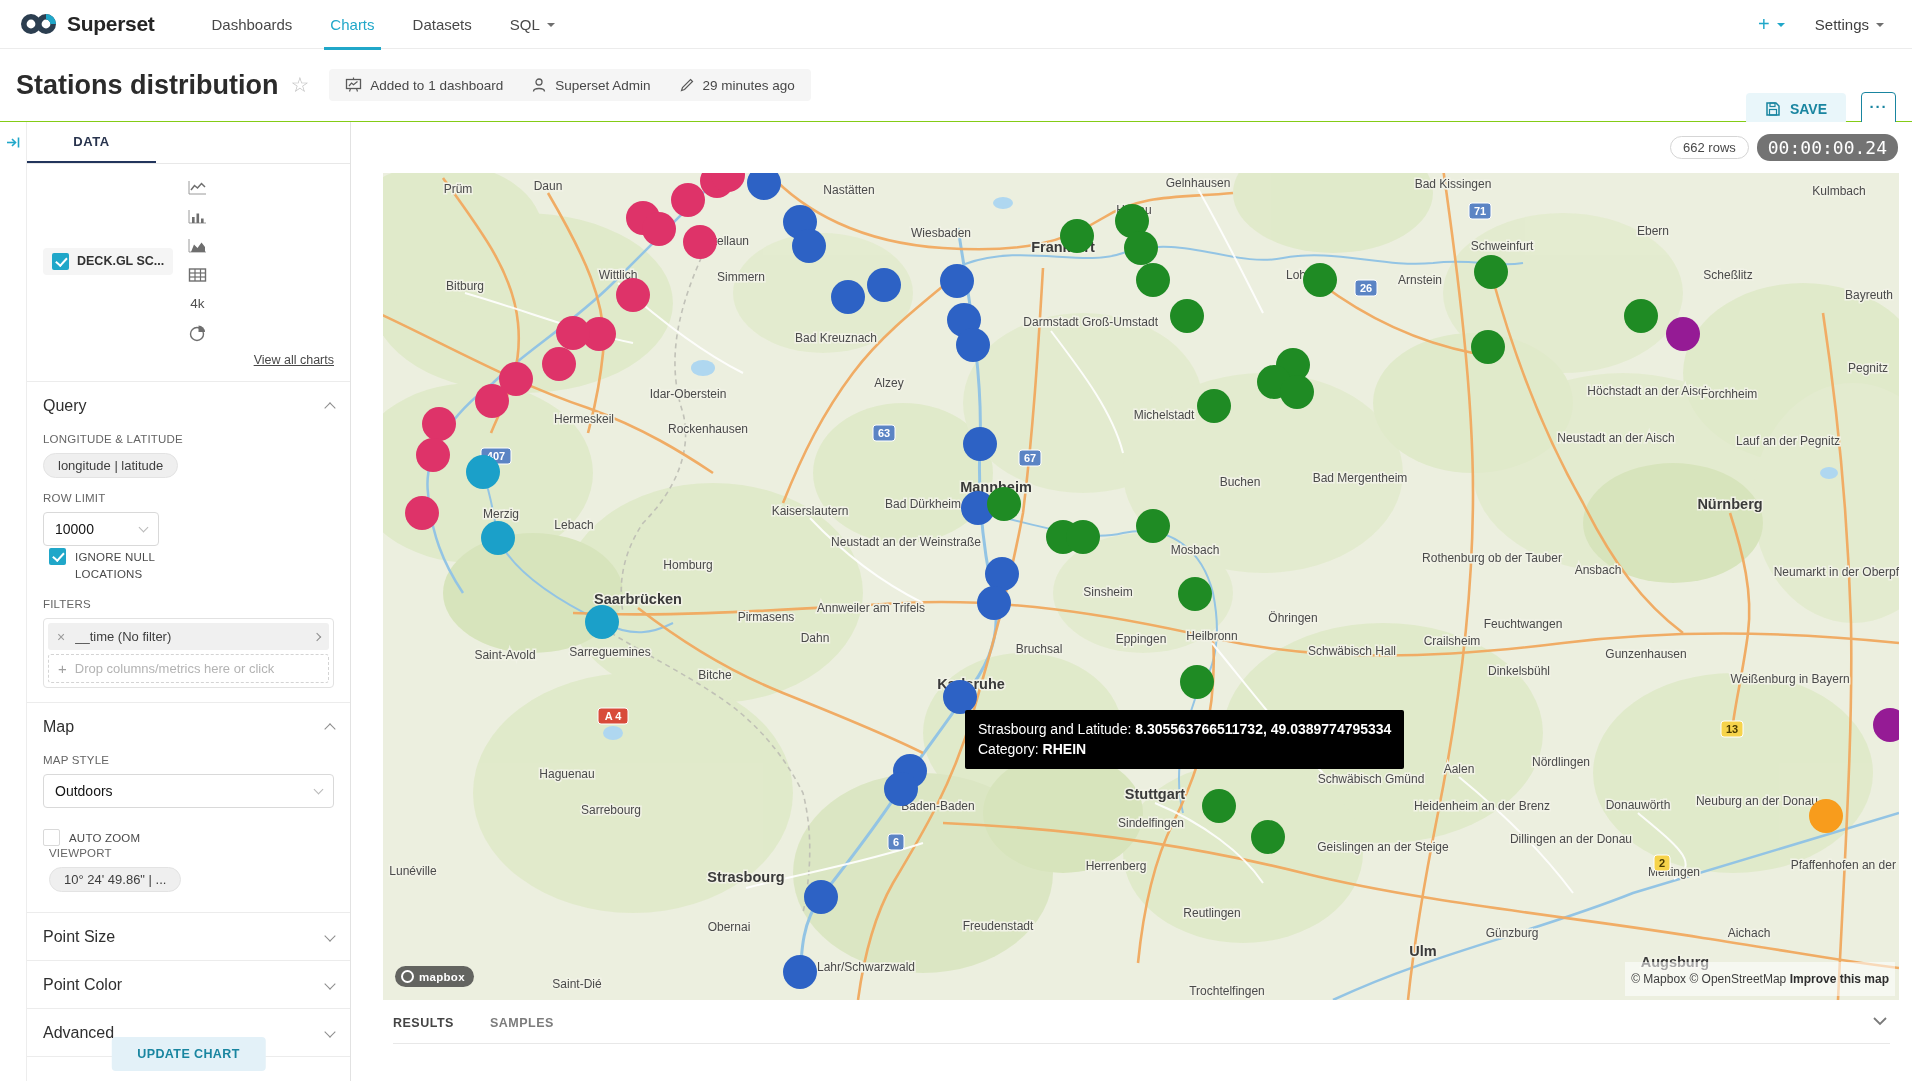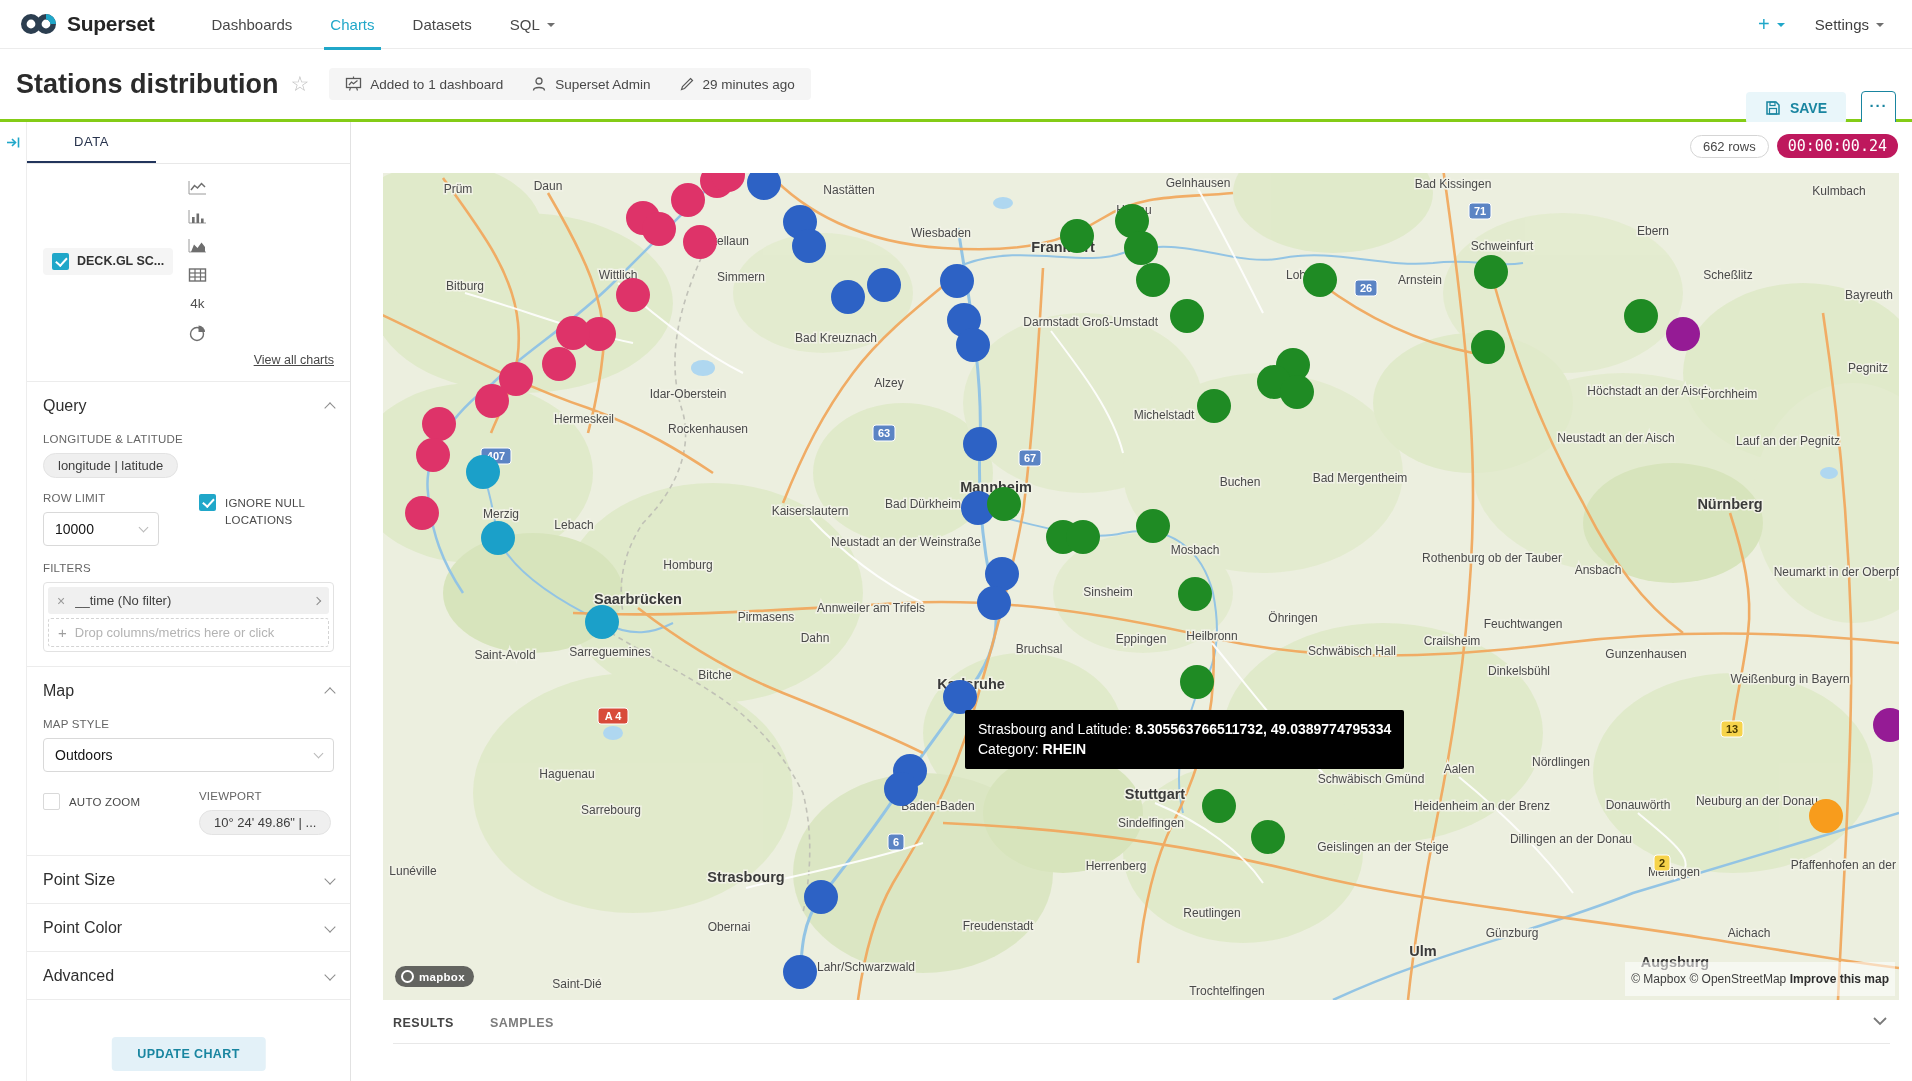--- a/index.html
+++ b/index.html
@@ -13,56 +13,56 @@
   .nav-item { font-size:15px; color:#484848; margin:0 19px; height:49px; display:flex; align-items:center; position:relative; cursor:pointer; }
   .nav-item.active { color:#20A7C9; }
   .nav-item.active::after { content:''; position:absolute; bottom:-1px; left:-6px; right:-6px; height:3px; background:#20A7C9; }
   .caret { width:0; height:0; border:4px solid transparent; border-top-color:#6F6F6F; margin-left:7px; margin-top:5px; }
   .caret.teal { border-top-color:#20A7C9; }
   .nav-right { margin-left:auto; display:flex; gap:30px; align-items:center; }
   .plus-menu { color:#20A7C9; font-size:20px; display:flex; align-items:center; cursor:pointer; }
   .settings-menu { font-size:15px; color:#3F3F3F; display:flex; align-items:center; cursor:pointer; }
 
   
-  .pagehead { height:73px; display:flex; align-items:center; padding:0 16px; border-bottom:3px solid #84cc16;justify-content:space-between; }
+  .pagehead { height:73px; display:flex; align-items:center; padding:0 16px; border-bottom:1px solid #84cc16;justify-content:space-between; }
   .page-title { font-size:27px; font-weight:700; color:#2B2B2B; margin-right:12px; }
   .fav-star { font-size:21px; color:#BDBDBD; margin-right:20px; cursor:pointer; }
   .meta { background:#F5F5F5; border-radius:4px; padding:8px 16px; display:flex; gap:28px; align-items:center; }
   .meta-item { display:flex; gap:8px; align-items:center; font-size:13.5px; color:#484848; }
   .head-right { margin-left:auto; display:flex; gap:15px; align-items:center;margin-top:48px; }
   .save-btn { display:flex; gap:9px; align-items:center; background:#E9F6FA; color:#1985A0; font-weight:700; font-size:14px; padding:8px 19px; border-radius:4px; cursor:pointer; border:none; }
   .more-btn { width:35px; height:35px; border:1px solid #1985A0; background:#fff; border-radius:4px; display:flex; align-items:center; justify-content:center; color:#1985A0; font-weight:bold; font-size:15px; letter-spacing:1px; cursor:pointer; padding-bottom:6px; }
 
   
   .content { display:flex; height:959px; }
   .rail { width:27px; border-right:1px solid #EDEDED; padding-top:13px; display:flex; justify-content:center; align-items:flex-start; }
   .panel { width:324px; border-right:1px solid #E2E2E2; position:relative; font-size:13px; background:#fff; }
   .panel-tabs { height:42px; border-bottom:1px solid #E8E8E8; display:flex; }
-  .panel-tab { width:129px; display:flex; align-items:center; justify-content:center; font-size:13px; font-weight:400; letter-spacing:.6px; color:#28334D; border-bottom:2px solid #22355C; cursor:pointer; }
+  .panel-tab { width:129px; display:flex; align-items:center; justify-content:center; font-size:13px; font-weight:700; letter-spacing:.6px; color:#28334D; border-bottom:2px solid #22355C; cursor:pointer; }
 
   .viz-row { display:flex; align-items:center; gap:14px; padding:16px 16px 0 16px; }
   .viz-pill { display:flex; align-items:center; gap:8px; background:#F5F5F5; border-radius:4px; padding:5px 9px; cursor:pointer; }
   .viz-pill-label { font-weight:700; font-size:12.5px; color:#323232; white-space:nowrap; }
   .viz-icons { display:flex; gap:13px; align-items:center; color:#6E6E6E;flex-direction:column; }
   .viz-4k { font-size:13.5px; color:#4F4F4F; }
   .view-all { text-align:right; padding:10px 16px 0 0; }
   .view-all a { font-size:12.5px; color:#484848; text-decoration:underline; cursor:pointer; }
 
   .sec-divider { border-top:1px solid #ECECEC; margin-top:14px; }
   .sec-head { display:flex; justify-content:space-between; align-items:center; padding:15px 16px 12px 16px; cursor:pointer; }
   .sec-title { font-size:16px; color:#2F2F2F; }
   .chev { width:8px; height:8px; border-right:1.6px solid #8C8C8C; border-bottom:1.6px solid #8C8C8C; display:inline-block; }
   .chev.up { transform:rotate(-135deg); margin-top:4px; }
   .chev.down { transform:rotate(45deg); margin-bottom:3px; }
   .chev.right { transform:rotate(-45deg); width:6px; height:6px; }
 
   .ctl { padding:6px 16px 0 16px; }
   .ctl-label { font-size:11.5px; color:#656565; letter-spacing:.2px; margin-bottom:8px; }
   .pill { display:inline-block; background:#EFEFEF; border:1px solid #E3E3E3; border-radius:13px; padding:4px 14px; font-size:13px; color:#3E3E3E; }
-  .two-col { display:flex; padding:14px 16px 0 16px; }
+  .two-col { display:flex; padding:14px 16px 0 16px;flex-direction:column; }
   .col-l { width:150px; }
   .col-r { flex:1; padding-left:6px; }
   .select { border:1px solid #D9D9D9; border-radius:4px; height:34px; display:flex; align-items:center; justify-content:space-between; padding:0 11px; font-size:14px; color:#141414; background:#fff; cursor:pointer; }
   .select .chev { border-color:#B8B8B8; width:7px; height:7px; }
   .chk { width:17px; height:17px; border-radius:2px; flex:none; position:relative; cursor:pointer; }
   .chk.on { background:#20A7C9; }
   .chk.on::after { content:''; position:absolute; left:5.5px; top:2px; width:4.5px; height:9px; border:solid #fff; border-width:0 2px 2px 0; transform:rotate(42deg); }
   .chk.off { background:#fff; border:1px solid #D9D9D9; }
   .chk-row { display:flex; gap:9px; align-items:flex-start; }
   .chk-label { font-size:11.5px; color:#4A4A4A; letter-spacing:.2px; line-height:1.45; padding-top:1px; }
@@ -73,21 +73,21 @@
   .filter-item .grow { flex:1; }
   .drop-zone { margin-top:4px; border:1px dashed #D4D4D4; border-radius:3px; height:29px; display:flex; align-items:center; gap:8px; padding:0 9px; color:#B3B3B3; font-size:13px; cursor:pointer; }
   .drop-plus { color:#9E9E9E; font-size:15px; }
 
   .update-btn { position:absolute; bottom:10px; left:50%; transform:translateX(-50%); background:#E3F1F8; color:#1985A0; font-weight:700; font-size:12.5px; letter-spacing:.4px; padding:10px 26px; border-radius:4px; border:none; cursor:pointer; white-space:nowrap; }
 
   
   .main { flex:1; position:relative; background:#fff; }
   .badges { position:absolute; top:12px; right:14px; display:flex; gap:8px; align-items:center; }
   .rows-badge { border:1px solid #D5D5D5; border-radius:13px; background:#fff; padding:3px 12px; font-size:13px; color:#484848; }
-  .timer-badge { background:#be185d; border-radius:13px; padding:3px 11px; font-size:15px; color:#fff; font-family:"DejaVu Sans Mono", monospace; }
+  .timer-badge { background:#737373; border-radius:13px; padding:3px 11px; font-size:18px; color:#fff; font-family:"DejaVu Sans Mono", monospace; }
   .map-wrap { position:absolute; left:32px; top:51px; width:1516px; height:827px; overflow:hidden; background:#ECEFDF; }
   .map-wrap svg { position:absolute; left:0; top:0; }
   .lbl { font-size:12px; fill:#4A4A4A; text-anchor:middle; paint-order:stroke; stroke:#F1F2E6; stroke-width:3px; font-family:"Liberation Sans",sans-serif; }
   .lbl.big { font-size:14.5px; fill:#3A3A3A; font-weight:600; }
   .tooltip { position:absolute; left:582px; top:537px; background:#000; color:#fff; padding:9px 13px; font-size:14px; line-height:1.45; border-radius:2px; white-space:nowrap; z-index:5; }
   .mapbox-logo { position:absolute; left:12px; bottom:13px; background:rgba(60,60,60,.78); color:#fff; border-radius:11px; height:21px; display:flex; align-items:center; gap:5px; padding:0 9px 0 6px; font-size:11.5px; font-weight:bold; letter-spacing:.3px; }
   .mb-circ { width:13px; height:13px; border:2px solid #fff; border-radius:50%; position:relative; }
   .attrib { position:absolute; right:4px; bottom:4px; font-size:12px; color:#3E3E3E; background:rgba(255,255,255,.55); padding:10px 6px; }
   .attrib b { color:#2E2E2E; }
 

